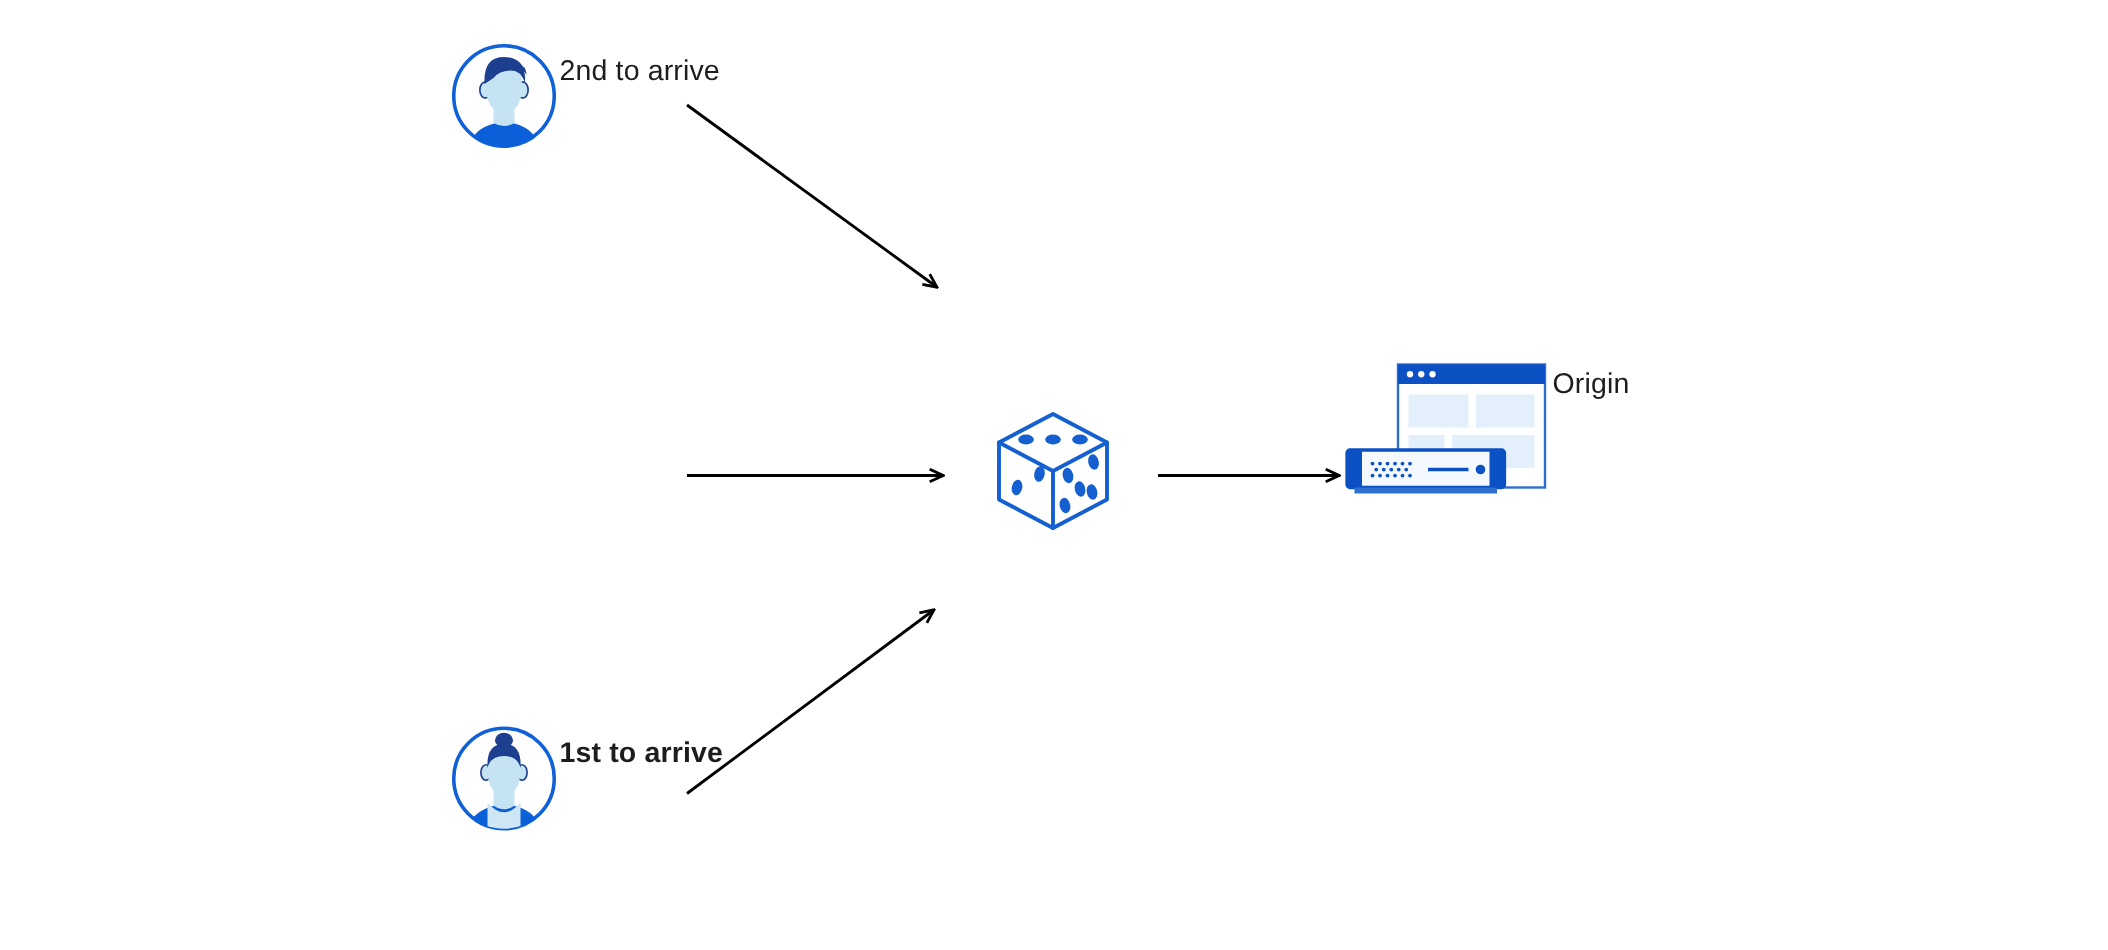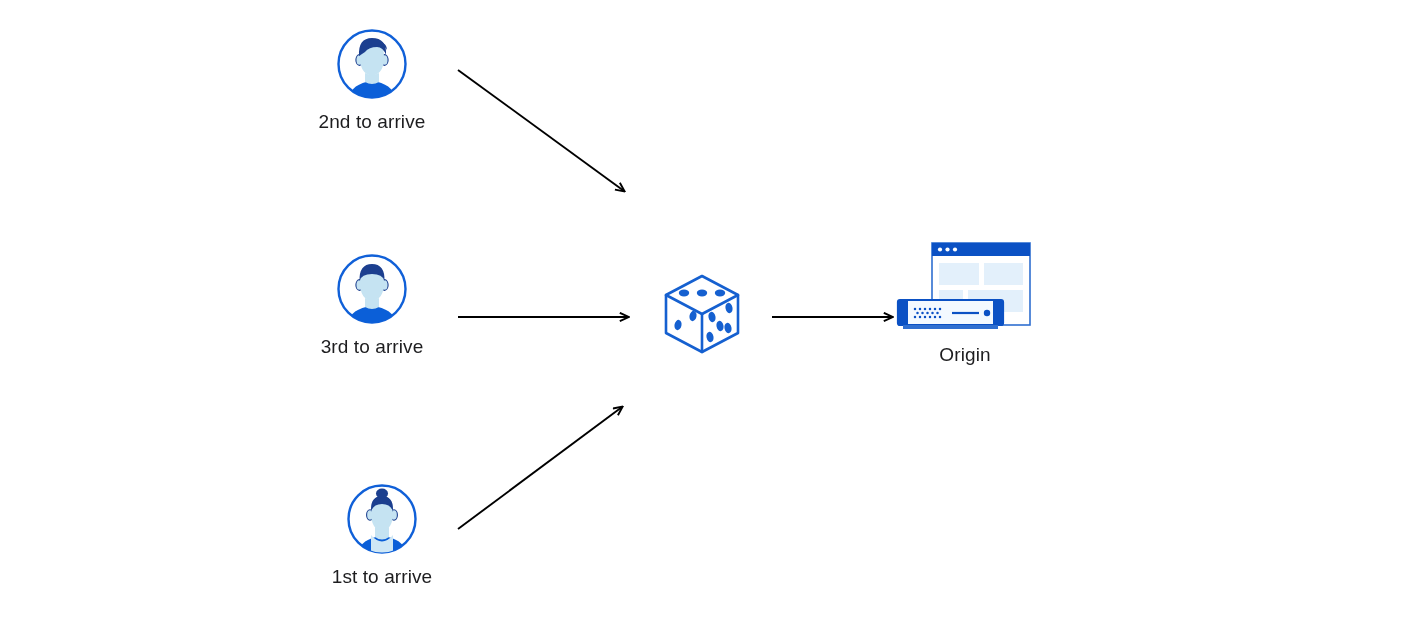--- a/index.html
+++ b/index.html
@@ -13,22 +13,21 @@
   #canvas {
     position: relative;
     width: 1405px;
     height: 633px;
     background: #ffffff;
     overflow: hidden;
   }
   .node {
     position: absolute;
     display: flex;
-    flex-direction: column;
-    align-items: center;
+    flex-direction: row;
   }
   .node-label {
     margin-top: 10px;
     font-family: "Liberation Sans", sans-serif;
     font-size: 19px;
     color: #1d1d1f;
     white-space: nowrap;
     letter-spacing: 0.1px;
   }
   .avatar-wrap { width: 74px; height: 74px; }
@@ -80,43 +79,22 @@
           <ellipse cx="49.5" cy="33" rx="3.6" ry="5.4" fill="#c5e3f2" stroke="#1c3f8f" stroke-width="1.1"></ellipse>
           <path d="M25 30 q0 -16 12 -16 q12 0 12 16 q0 17 -12 19 q-12 -2 -12 -19 z" fill="#c5e3f2"></path>
           <path d="M24 29 q-1 -18 13 -18 q15 0 14 17 q-3 -8 -9 -8 q-8 0 -12 5 q-3 2 -6 4 z" fill="#1c3f8f"></path>
           <path d="M46 15 q6 2 6 8 q-2 -4 -7 -6 z" fill="#1c3f8f"></path>
         </g>
       </svg>
     </div>
     <div class="node-label">2nd to arrive</div>
   </div>
 
-  <div class="node" style="left:299px; top:252px; width:146px;">
-    <div class="avatar-wrap">
-      <svg viewBox="0 0 74 74" width="74" height="74">
-        <defs>
-          <clipPath id="clipB">
-              <circle cx="37" cy="37" r="33.5"></circle>
-            </clipPath>
-        </defs>
-        <circle cx="37" cy="37" r="33.5" fill="#ffffff" stroke="#1060d8" stroke-width="2.4"></circle>
-        <g clip-path="url(#clipB)">
-          <path d="M13 74 q0 -17 24 -20 q24 3 24 20 z" fill="#0b5fd8"></path>
-          <path d="M30 46 q7 4 14 0 l0 9 q-7 4 -14 0 z" fill="#c5e3f2"></path>
-          <ellipse cx="24.5" cy="33" rx="3.6" ry="5.4" fill="#c5e3f2" stroke="#1c3f8f" stroke-width="1.1"></ellipse>
-          <ellipse cx="49.5" cy="33" rx="3.6" ry="5.4" fill="#c5e3f2" stroke="#1c3f8f" stroke-width="1.1"></ellipse>
-          <path d="M25 31 q0 -17 12 -17 q12 0 12 17 q0 16 -12 18 q-12 -2 -12 -18 z" fill="#c5e3f2"></path>
-          <path d="M24.5 29 q-0.5 -17 12.5 -17 q13 0 12.5 17 q-2 -7 -12.5 -7 q-10.5 0 -12.5 7 z" fill="#1c3f8f"></path>
-        </g>
-      </svg>
-    </div>
-    <div class="node-label">3rd to arrive</div>
-  </div>
 
-  <div class="node" style="left:309px; top:482px; width:146px;">
+  <div class="node" style="left:299px; top:482px; width:146px;font-weight:bold;">
     <div class="avatar-wrap">
       <svg viewBox="0 0 74 74" width="74" height="74">
         <defs>
           <clipPath id="clipC">
               <circle cx="37" cy="37" r="33.5"></circle>
             </clipPath>
         </defs>
         <circle cx="37" cy="37" r="33.5" fill="#ffffff" stroke="#1060d8" stroke-width="2.4"></circle>
         <g clip-path="url(#clipC)">
           <path d="M13 74 q0 -17 24 -20 q24 3 24 20 z" fill="#0b5fd8"></path>

